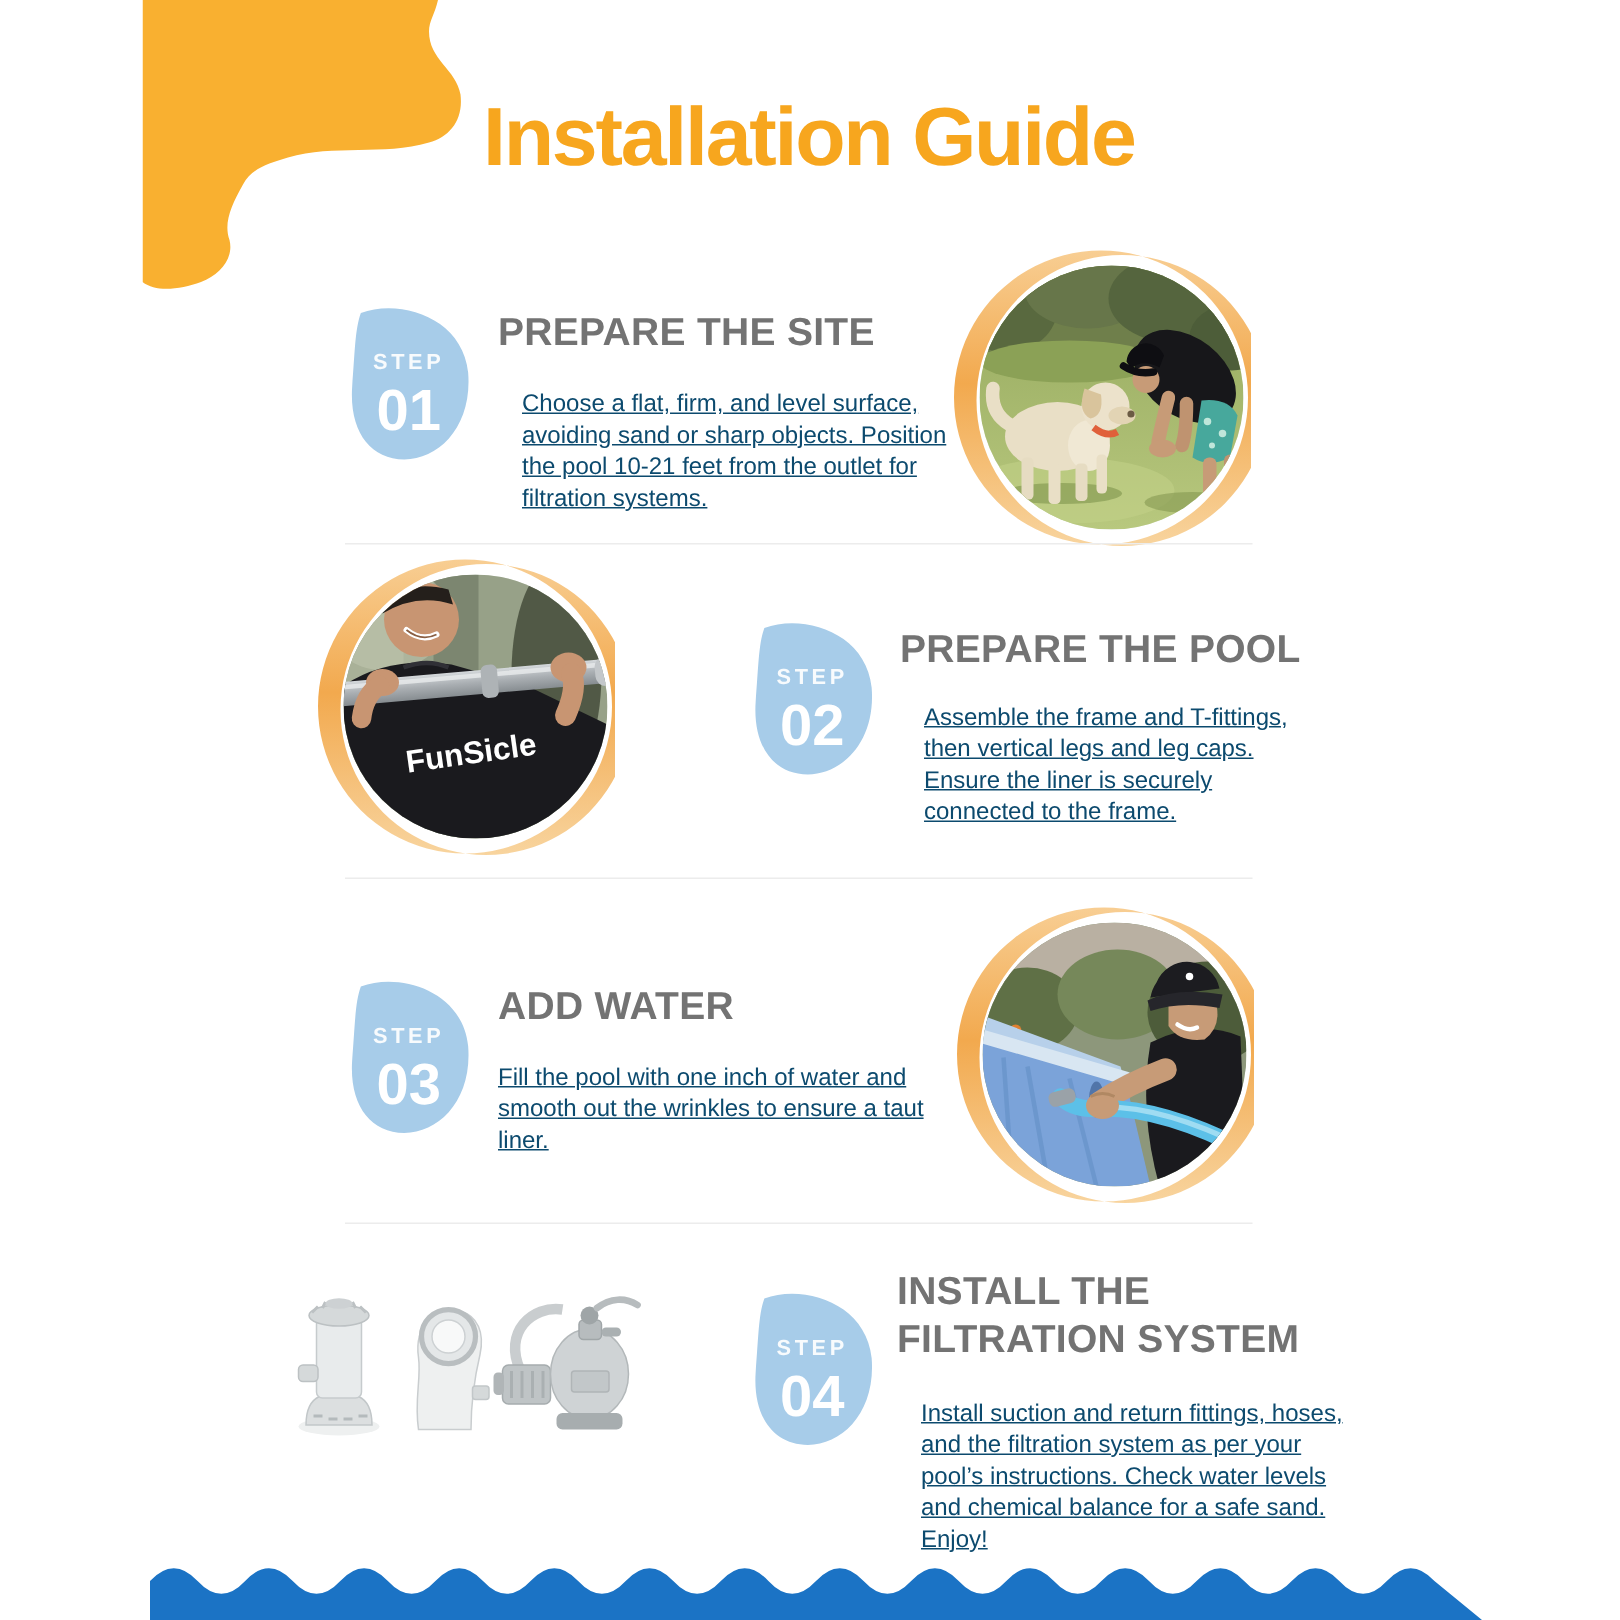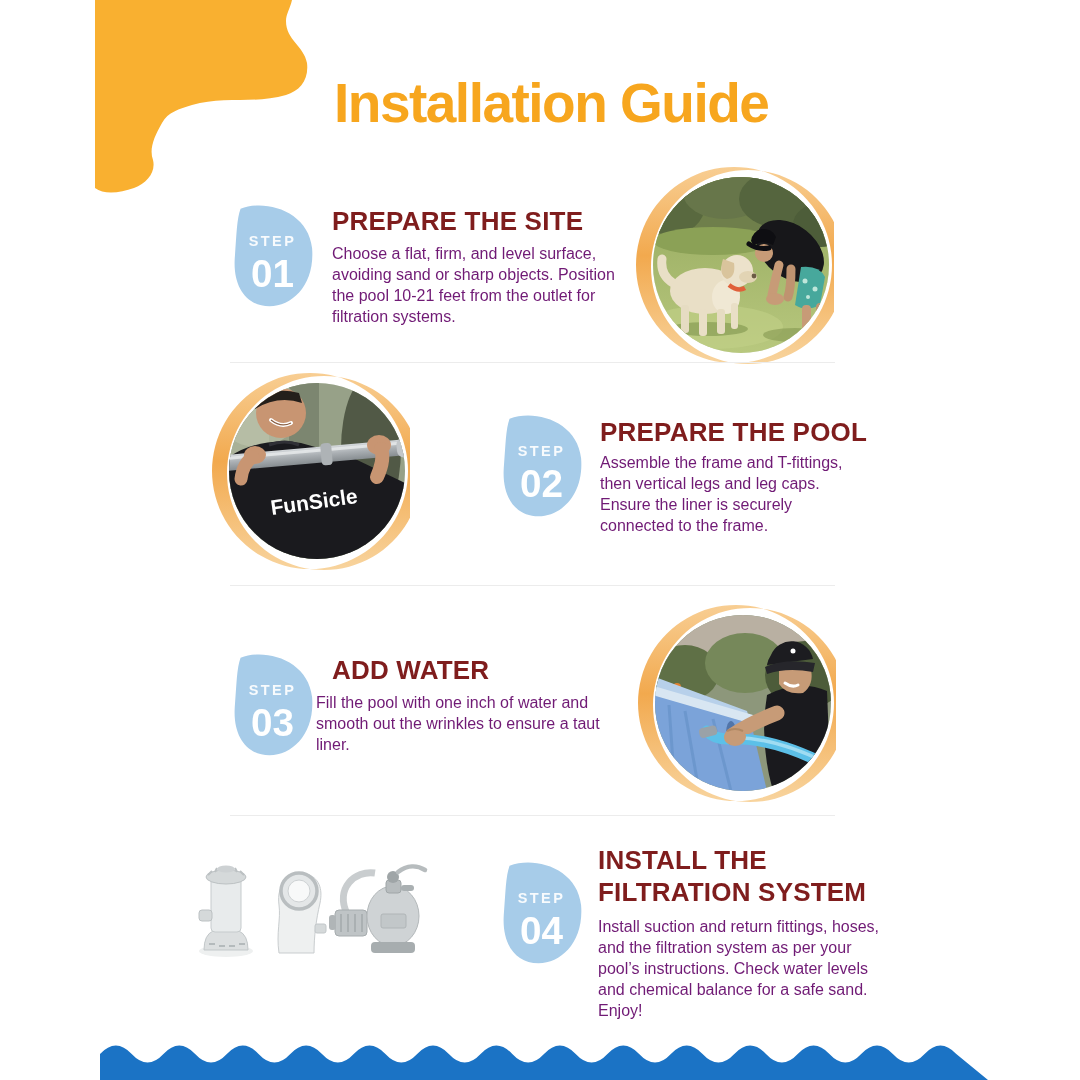--- a/index.html
+++ b/index.html
@@ -6,37 +6,37 @@
   .canvas{position:relative;width:1080px;height:1080px;background:#fff;overflow:hidden;
           font-family:"Liberation Sans",sans-serif;}
 
   
   .blob-svg{position:absolute;left:95px;top:0;width:215px;height:200px;}
   .brand-logo{position:absolute;left:116px;top:30px;color:#fff;font-weight:bold;
               font-size:33px;letter-spacing:.5px;}
   .brand-logo .p2{display:inline-block;}
   .brand-logo .p2::first-letter{font-size:1.18em;}
   .brand-logo sup{font-size:9px;vertical-align:super;opacity:.85;}
-  .page-title{position:absolute;left:318px;top:60px;margin:16px;color:#F7A61E;
+  .page-title{position:absolute;left:318px;top:60px;margin:4px;color:#F7A61E;
               font-size:55px;font-weight:bold;letter-spacing:-1.5px;line-height:1;}
   .page-subtitle{position:absolute;left:396px;top:140px;color:#36B5E9;
                  font-size:31px;font-weight:bold;letter-spacing:0;}
 
   
   .badge{position:absolute;width:87px;height:110px;text-align:center;}
   .badge svg{display:block;width:100%;height:100%;}
   .badge .drop{fill:#A7CCE9;}
   .badge .step-word{fill:#ffffff;opacity:.92;font-size:15px;letter-spacing:2.5px;
                     font-weight:600;font-family:"Liberation Sans",sans-serif;}
   .badge .step-num{fill:#ffffff;font-size:40px;font-weight:bold;
                    font-family:"Liberation Sans",sans-serif;}
 
-  .step-title{position:absolute;margin:0;color:#7f1d1d;font-size:26px;font-weight:bold;
+  .step-title{position:absolute;margin:0;color:#737373;font-size:26px;font-weight:bold;
               letter-spacing:.2px;line-height:1.22;}
-  .step-body{position:absolute;margin:0;color:#701a75;font-size:16px;line-height:21px;}
+  .step-body{position:absolute;margin:16px;color:#0c4a6e;font-size:16px;line-height:21px;text-decoration:underline;}
 
   
   .crescent{position:absolute;width:200px;height:200px;}
   .crescent svg{display:block;width:100%;height:100%;}
   .photo{position:absolute;width:176px;height:176px;border-radius:50%;overflow:hidden;
          background:#dfe5d8;}
   .photo svg{display:block;width:100%;height:100%;}
 
   .divider{position:absolute;left:230px;width:605px;height:1px;background:#ececec;}
 

